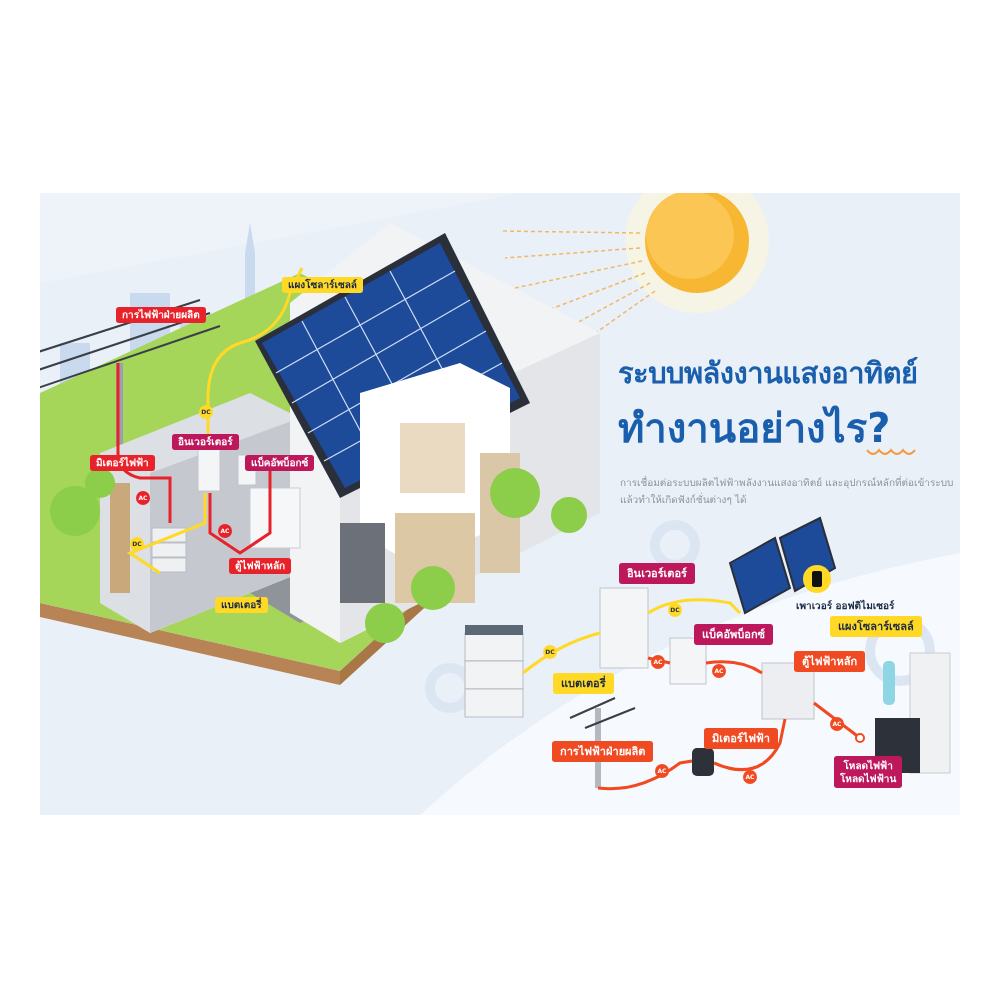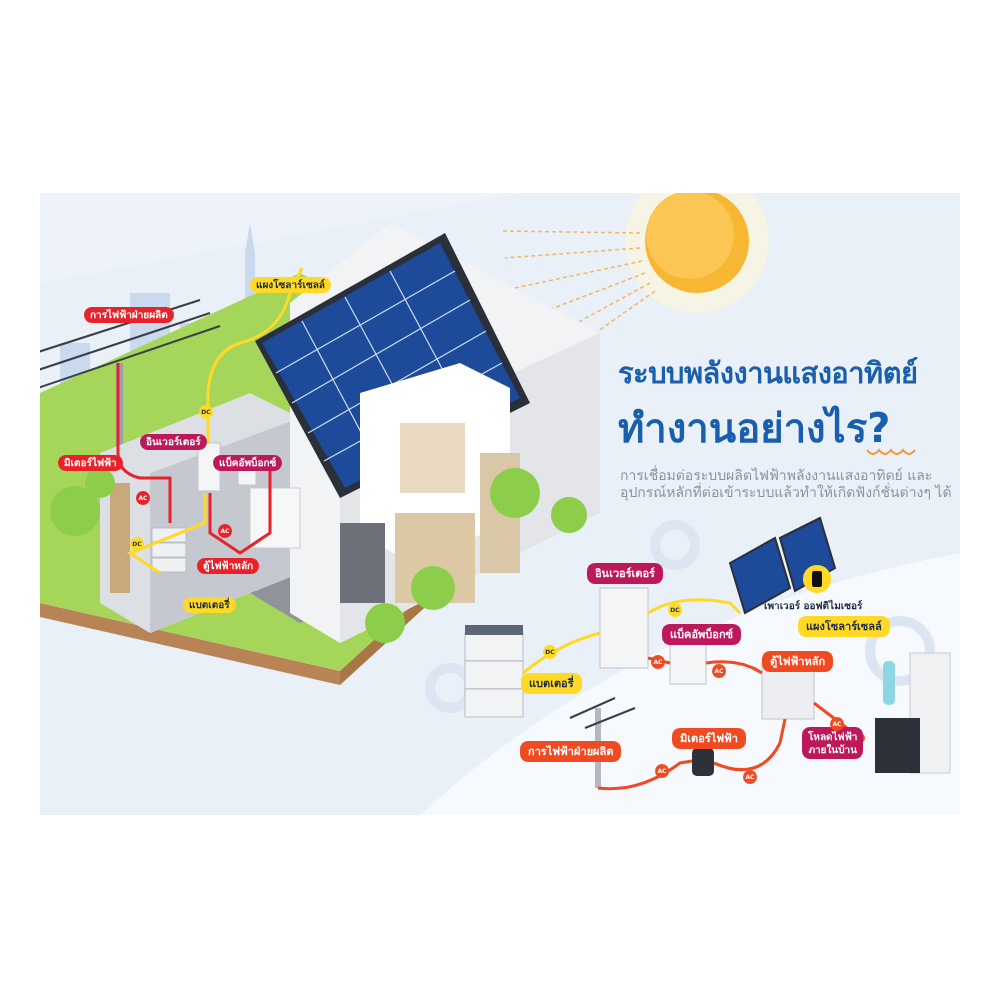--- a/index.html
+++ b/index.html
@@ -1,27 +1,27 @@
 <!DOCTYPE html>
 <html><head>
 <meta charset="utf-8">
 <style>
   html,body{margin:0;padding:0;background:#ffffff;}
   body{width:1000px;height:1000px;position:relative;overflow:hidden;font-family:"DejaVu Sans",sans-serif;}
   #frame{position:absolute;left:40px;top:193px;width:920px;height:622px;overflow:hidden;background:#eef3fa;}
   #frame svg.bg{position:absolute;left:0;top:0;}
-  .lbl{position:absolute;font-weight:bold;font-size:10px;line-height:14px;padding:1px 6px;border-radius:8px;white-space:nowrap;font-family:"DejaVu Sans",sans-serif;}
+  .lbl{position:absolute;font-weight:bold;font-size:10px;line-height:14px;padding:1px 6px;border-radius:3px;white-space:nowrap;font-family:"DejaVu Sans",sans-serif;margin-left:32px;}
   .red{background:#e8222b;color:#fff;}
   .yellow{background:#ffd926;color:#1b2a44;}
   .gray{background:#be185d;color:#fff;}
   .orange{background:#f04a22;color:#fff;}
   .big{font-size:11px;line-height:17px;padding:2px 8px;}
   #title1{position:absolute;left:578px;top:157px;font-size:29px;font-weight:bold;color:#1a5fad;font-family:"DejaVu Sans",sans-serif;letter-spacing:-0.5px;white-space:nowrap;}
   #title2{position:absolute;left:578px;top:203px;font-size:40px;font-weight:bold;color:#1a5fad;font-family:"DejaVu Sans",sans-serif;white-space:nowrap;}
-  #desc{position:absolute;left:580px;top:274px;width:340px;font-size:14px;line-height:17px;color:#8a949f;font-family:"DejaVu Sans",sans-serif;}
+  #desc{position:absolute;left:580px;top:281px;width:340px;font-size:10px;line-height:17px;color:#8a949f;font-family:"DejaVu Sans",sans-serif;}
   .load{text-align:center;line-height:13px;}
 </style>
 </head>
 <body>
 
 <div id="frame">
   <svg class="bg" width="920" height="622" viewBox="0 0 920 622">
 
     <path d="M0 90 L480 0 L920 0 L920 622 L0 622 Z" fill="#e9f0f8"></path>
     <path d="M380 622 Q600 420 920 360 L920 622 Z" fill="#f6f9fd"></path>
@@ -168,23 +168,23 @@
   <div class="lbl yellow" style="left:143px;top:404px">แบตเตอรี่</div>
 
   <div class="lbl gray big" style="left:547px;top:370px">อินเวอร์เตอร์</div>
   <div class="lbl" style="left:724px;top:406px;color:#1b2a44;padding:0">เพาเวอร์ ออฟติไมเซอร์</div>
   <div class="lbl yellow big" style="left:758px;top:423px">แผงโซลาร์เซลล์</div>
   <div class="lbl gray big" style="left:622px;top:431px">แบ็คอัพบ็อกซ์</div>
   <div class="lbl orange big" style="left:722px;top:458px">ตู้ไฟฟ้าหลัก</div>
   <div class="lbl yellow big" style="left:481px;top:480px">แบตเตอรี่</div>
   <div class="lbl orange big" style="left:632px;top:535px">มิเตอร์ไฟฟ้า</div>
   <div class="lbl orange big" style="left:480px;top:548px">การไฟฟ้าฝ่ายผลิต</div>
-  <div class="lbl gray load" style="left:762px;top:534px;padding:3px 6px">
+  <div class="lbl gray load" style="left:762px;top:563px;padding:3px 6px">
     <div>โหลดไฟฟ้า</div>
-    <div>ภายในบ้าน</div>
+    <div>โหลดไฟฟ้าน</div>
   </div>
 
   <div style="position:absolute;left:96px;top:298px;width:14px;height:14px;border-radius:7px;background:#e8222b;color:#fff;font-size:6px;line-height:14px;text-align:center;font-weight:bold">AC</div>
   <div style="position:absolute;left:178px;top:331px;width:14px;height:14px;border-radius:7px;background:#e8222b;color:#fff;font-size:6px;line-height:14px;text-align:center;font-weight:bold">AC</div>
   <div style="position:absolute;left:90px;top:344px;width:14px;height:14px;border-radius:7px;background:#ffd926;color:#1b2a44;font-size:6px;line-height:14px;text-align:center;font-weight:bold">DC</div>
   <div style="position:absolute;left:159px;top:212px;width:14px;height:14px;border-radius:7px;background:#ffd926;color:#1b2a44;font-size:6px;line-height:14px;text-align:center;font-weight:bold">DC</div>
   <div style="position:absolute;left:503px;top:452px;width:14px;height:14px;border-radius:7px;background:#ffd926;color:#1b2a44;font-size:6px;line-height:14px;text-align:center;font-weight:bold">DC</div>
   <div style="position:absolute;left:628px;top:410px;width:14px;height:14px;border-radius:7px;background:#ffd926;color:#1b2a44;font-size:6px;line-height:14px;text-align:center;font-weight:bold">DC</div>
   <div style="position:absolute;left:611px;top:462px;width:14px;height:14px;border-radius:7px;background:#f04a22;color:#fff;font-size:6px;line-height:14px;text-align:center;font-weight:bold">AC</div>
   <div style="position:absolute;left:672px;top:471px;width:14px;height:14px;border-radius:7px;background:#f04a22;color:#fff;font-size:6px;line-height:14px;text-align:center;font-weight:bold">AC</div>

